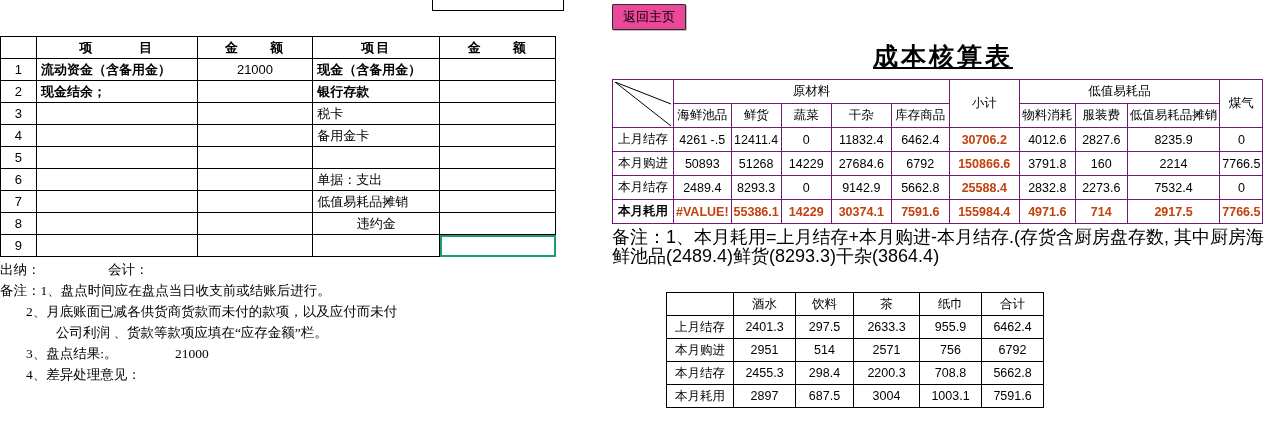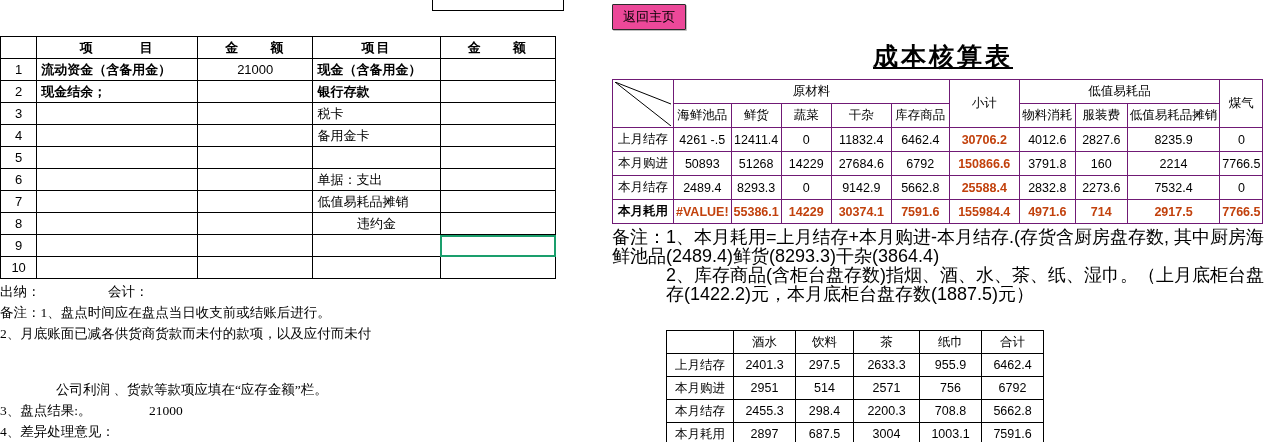--- a/index.html
+++ b/index.html
@@ -24,22 +24,22 @@
     overflow:hidden;white-space:nowrap;
   }
   .c{text-align:center;}
   .l{text-align:left;}
   .b{font-weight:bold;}
   .idx{width:28px;text-align:center;font-size:12px;}
   .hd{font-size:15px;font-weight:bold;text-align:center;letter-spacing:2px;}
   .selcell{outline:2px solid #1a9e6c;outline-offset:-2px;}
   .footwrap{margin-top:2px;font-size:13.5px;line-height:21px;font-family:Liberation Serif, serif;}
   .footwrap .ln{white-space:pre;}
-  .indent1{}
-  .indent2{padding-left:56px;margin-top:35px;}
+  .indent1{padding-left:26px;}
+  .indent2{padding-left:56px;}
 
   
   #topbar{left:432px;top:0px;width:130px;height:10px;border:1px solid #000;border-top:none;}
 
   
   #right{left:606px;top:0px;width:674px;}
   .btn{
     display:inline-block;
     border:1px solid #2b2b2b;
     background:#ec4899;
@@ -143,27 +143,20 @@
         <td class="c">违约金</td>
         <td class="c"></td>
       </tr>
       <tr>
         <td class="idx">9</td>
         <td class="l"></td>
         <td class="c"></td>
         <td class="l"></td>
         <td class="c selcell"></td>
       </tr>
-      <tr>
-        <td class="idx">10</td>
-        <td class="l"></td>
-        <td class="c"></td>
-        <td class="l"></td>
-        <td class="c"></td>
-      </tr>
 
     </tbody>
   </table>
 
   <div class="footwrap">
     <div class="ln">出纳：                    会计：</div>
     <div class="ln"><span>备注：</span><span>1、盘点时间应在盘点当日收支前或结账后进行。</span></div>
     <div class="ln indent1">2、月底账面已减各供货商货款而未付的款项，以及应付而未付</div>
     <div class="ln indent2">公司利润 、货款等款项应填在“应存金额”栏。</div>
     <div class="ln indent1">3、盘点结果:。                 21000</div>
@@ -269,21 +262,20 @@
         <td class="red">714</td>
         <td class="red">2917.5</td>
         <td class="red">7766.5</td>
       </tr>
     </tbody>
   </table>
   </div>
 
   <div class="note" style="padding:4px 0 0 6px;">
     <div>备注：1、本月耗用=上月结存+本月购进-本月结存.(存货含厨房盘存数, 其中厨房海鲜池品(2489.4)鲜货(8293.3)干杂(3864.4)</div>
-    <div style="padding-left:54px;">2、库存商品(含柜台盘存数)指烟、酒、水、茶、纸、湿巾。（上月底柜台盘存(1422.2)元，本月底柜台盘存数(1887.5)元）</div>
   </div>
 
   <div style="padding:26px 0 0 60px;">
   <table class="bt">
     <colgroup>
       <col style="width:62px">
           <col style="width:62px">
           <col style="width:58px">
       <col style="width:66px">
           <col style="width:62px">

